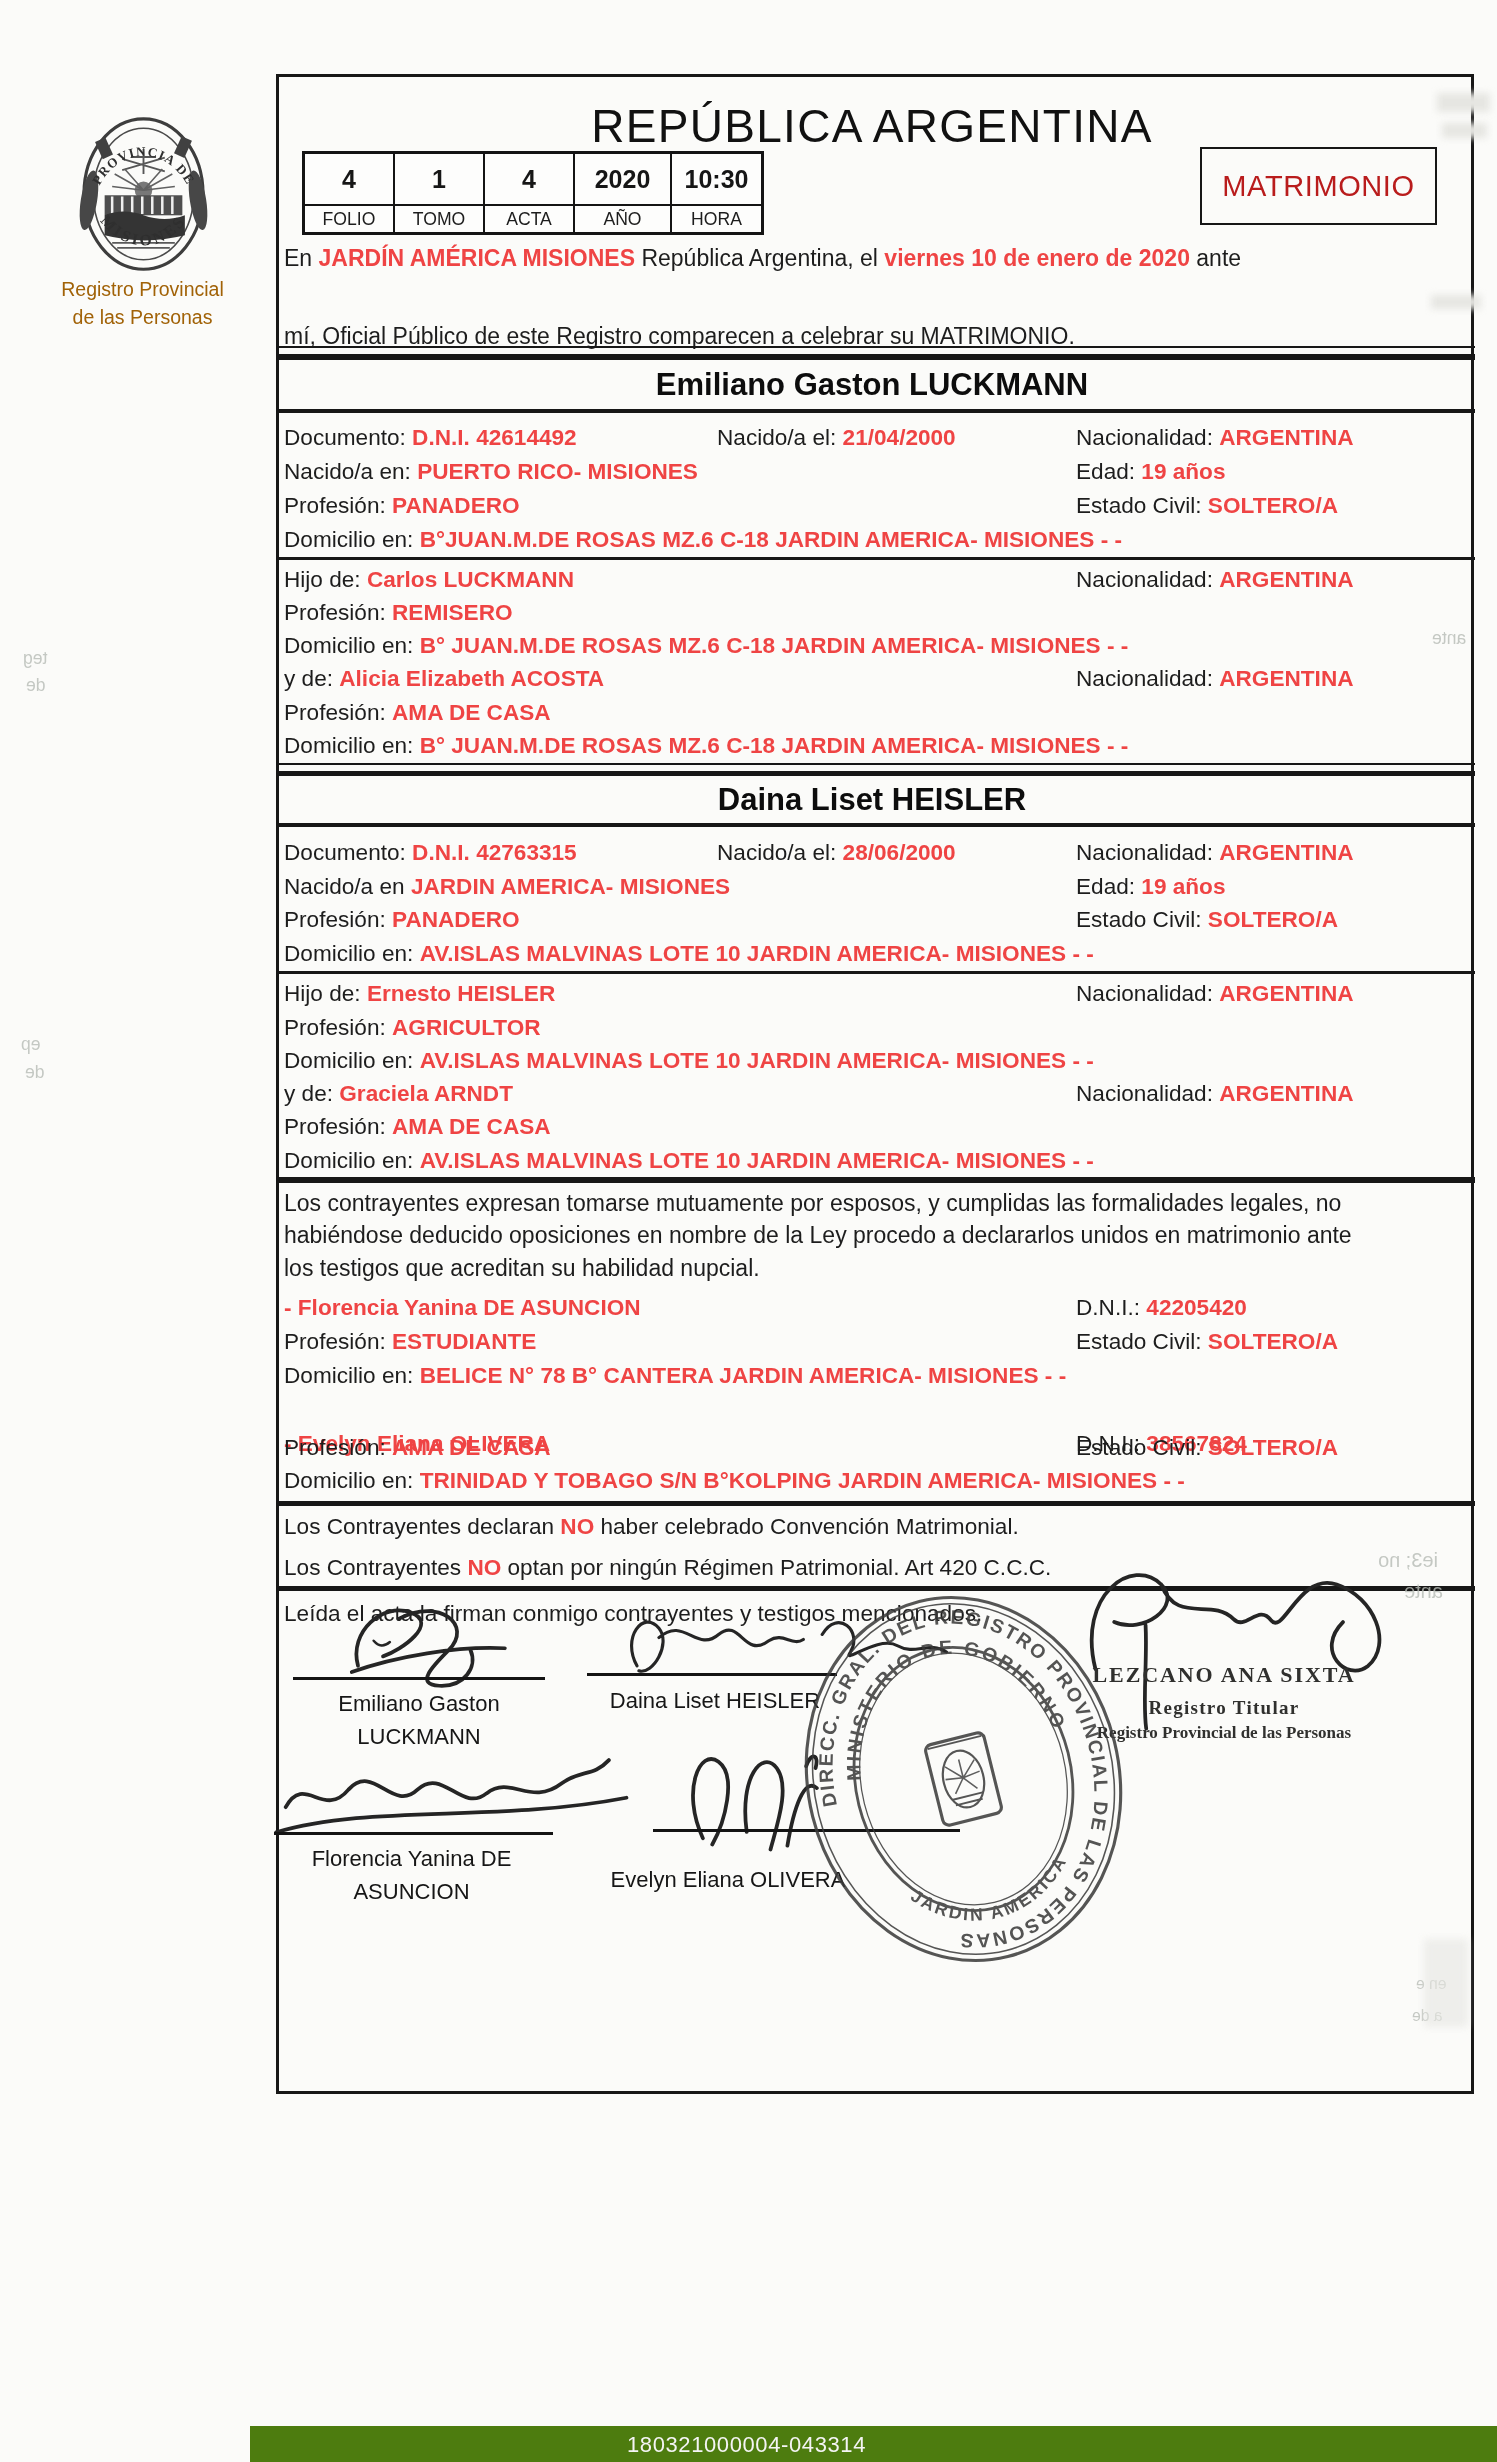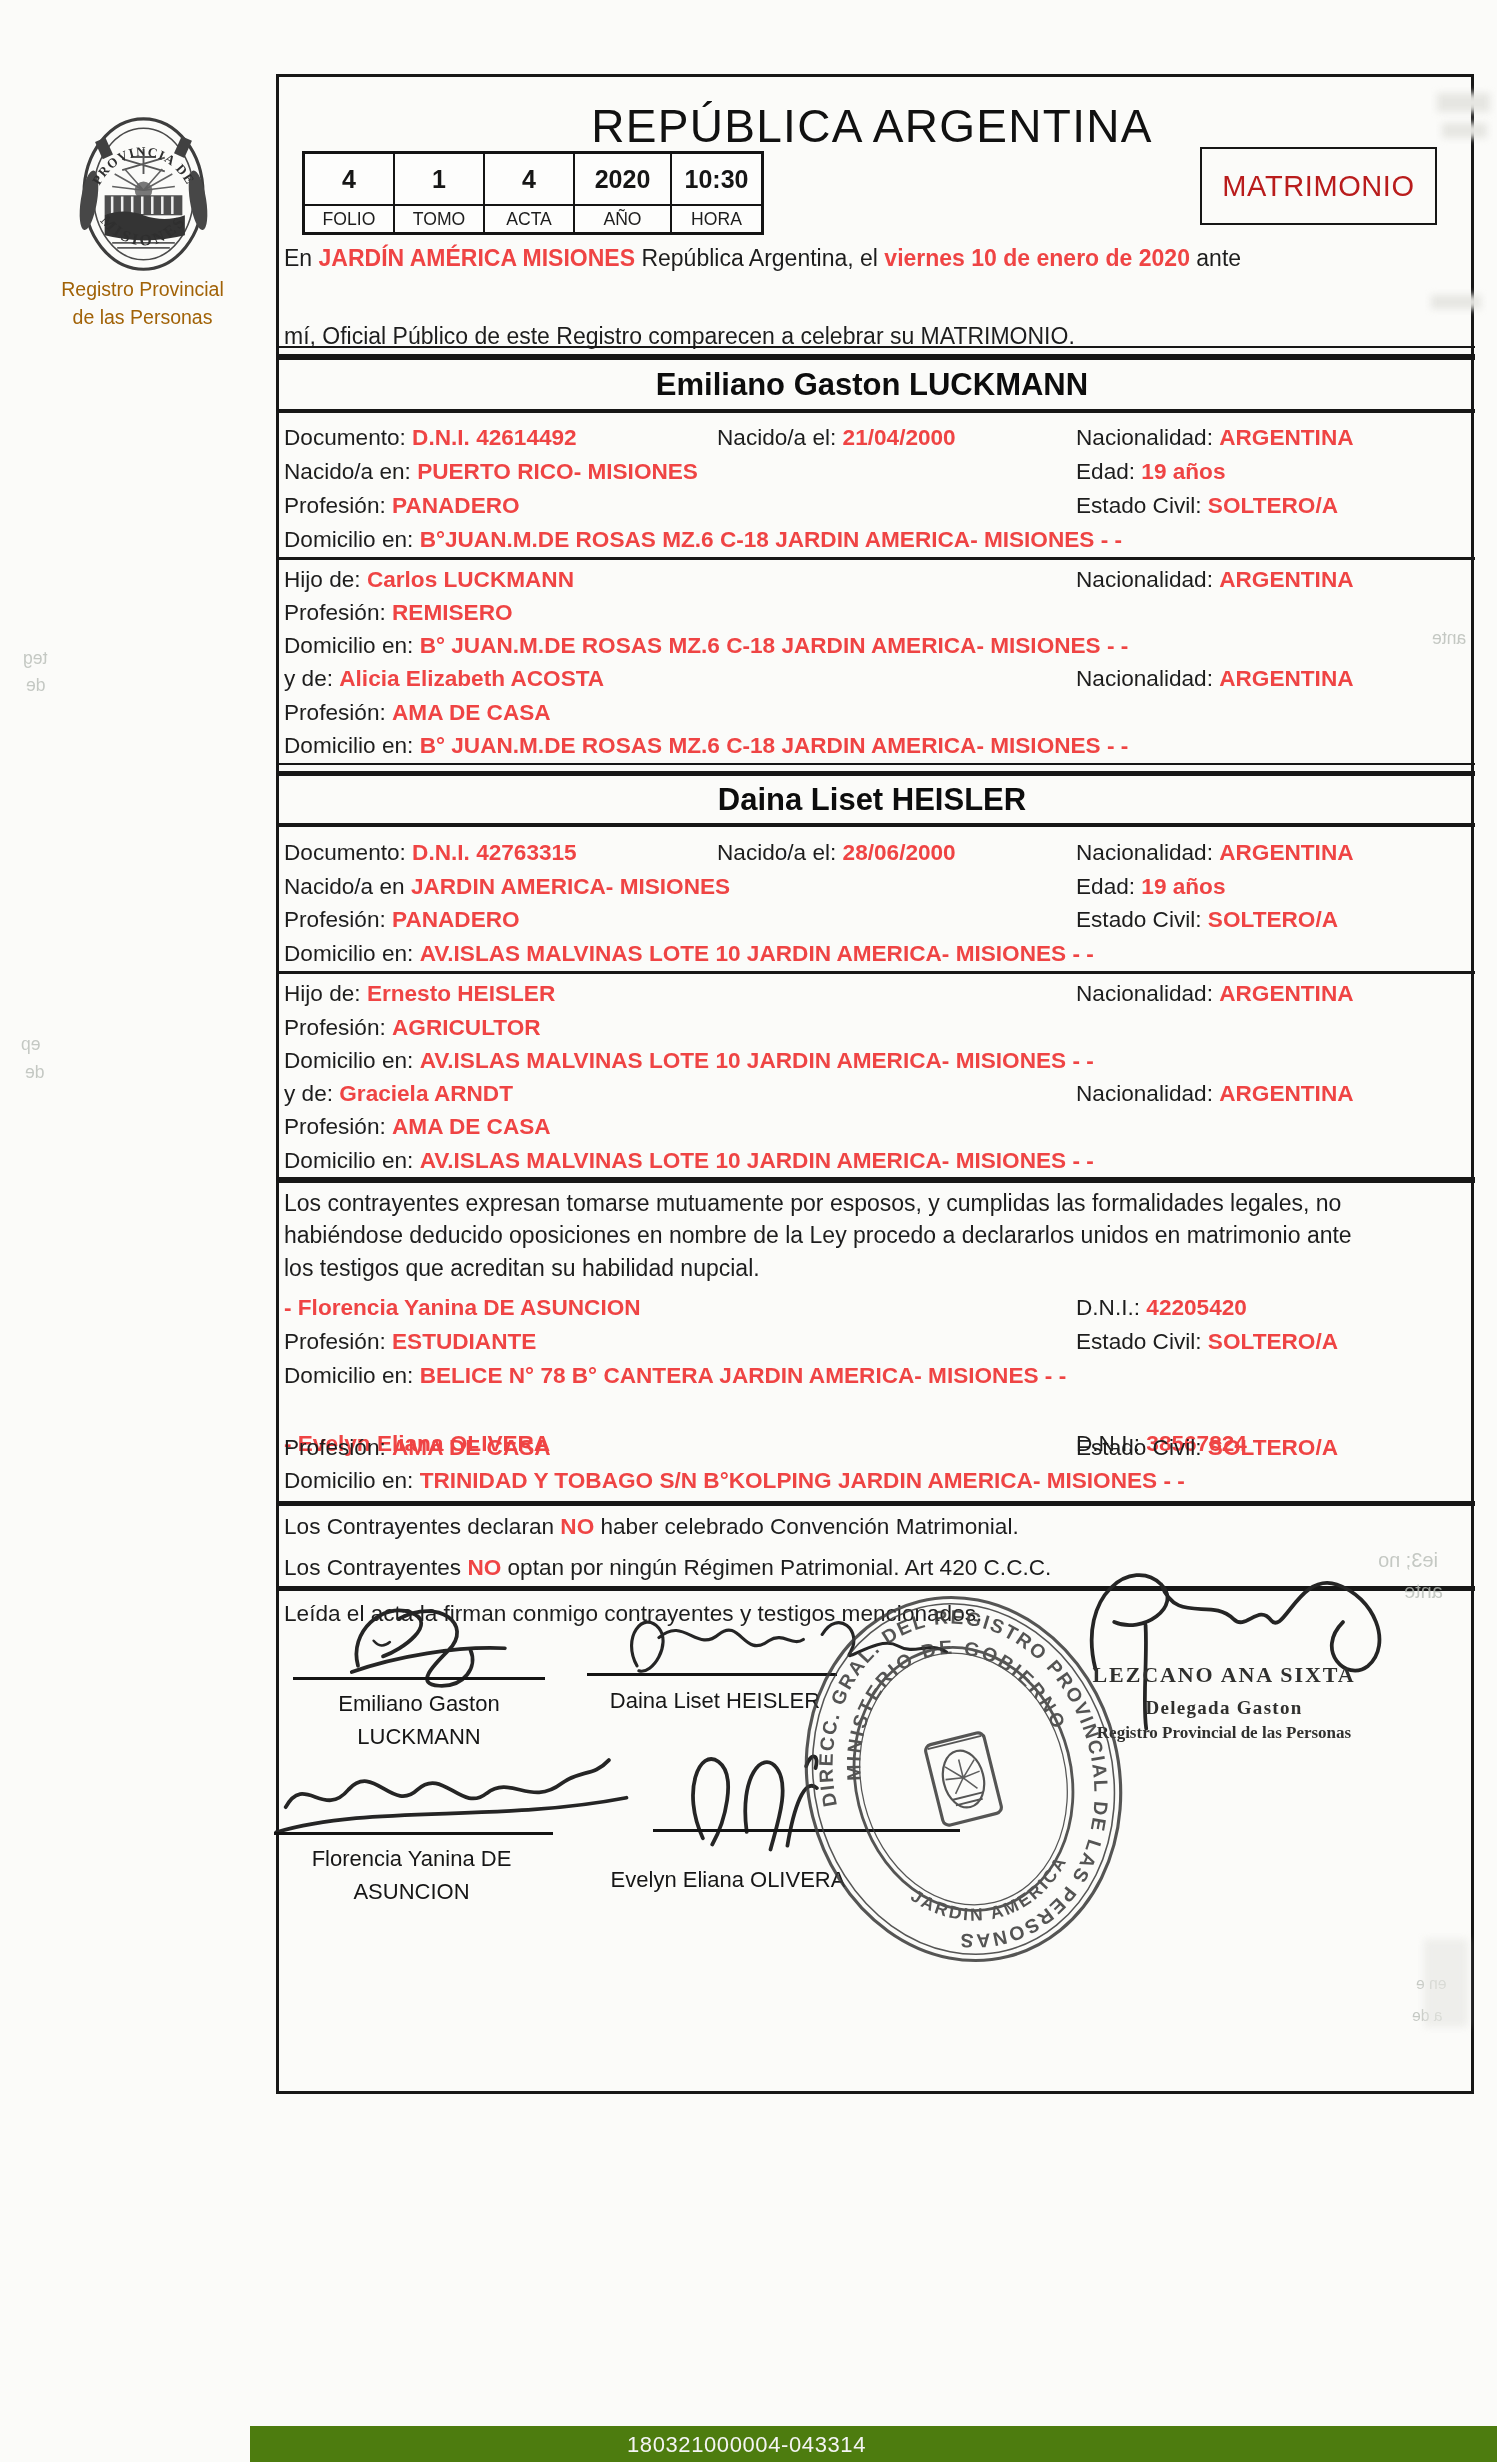--- a/index.html
+++ b/index.html
@@ -282,21 +282,21 @@
     </svg>
     <div class="sigline" style="left:587px;top:1673px;width:250px;"></div>
     <div class="signame" style="left:596px;top:1684px;width:238px;">
       <div>Daina Liset HEISLER</div>
     </div>
 
     <svg style="left:1067px;top:1550px;" width="389" height="188" viewBox="0 0 620 300">
       <path class="ink" stroke-width="6" d="M45 190 C 15 70, 105 10, 150 55 C 185 90, 120 135, 75 115 M150 55 C 175 120, 230 75, 265 110 C 285 130, 305 85, 325 112 C 345 138, 370 35, 430 55 C 490 75, 520 150, 480 185 C 445 212, 395 160, 440 115 M125 120 C 128 175, 120 240, 126 285"></path>
     </svg>
     <div class="offstamp" style="left:1092px;top:1662px;width:264px;font-size:22px;letter-spacing:1.9px;">LEZCANO ANA SIXTA</div>
-    <div class="offstamp" style="left:1092px;top:1697px;width:264px;font-size:19px;letter-spacing:1.3px;">Delegada  Gaston</div>
+    <div class="offstamp" style="left:1092px;top:1697px;width:264px;font-size:19px;letter-spacing:1.3px;">Registro  Titular</div>
     <div class="offstamp" style="left:1067px;top:1723px;width:314px;font-size:17px;">Registro Provincial de las Personas</div>
 
     <svg style="left:270px;top:1738px;" width="364" height="107" viewBox="0 0 580 170">
       <path class="ink" stroke-width="6" d="M25 110 C 55 55, 85 130, 125 82 C 165 38, 195 120, 235 82 C 275 45, 305 120, 345 88 C 385 58, 415 110, 465 72 C 495 50, 515 62, 540 35 M10 150 C 160 105, 360 135, 568 95"></path>
     </svg>
     <div class="sigline" style="left:274px;top:1832px;width:279px;"></div>
     <div class="signame" style="left:289px;top:1842px;width:245px;">
       <div>Florencia Yanina DE</div>
       <div>ASUNCION</div>
     </div>

